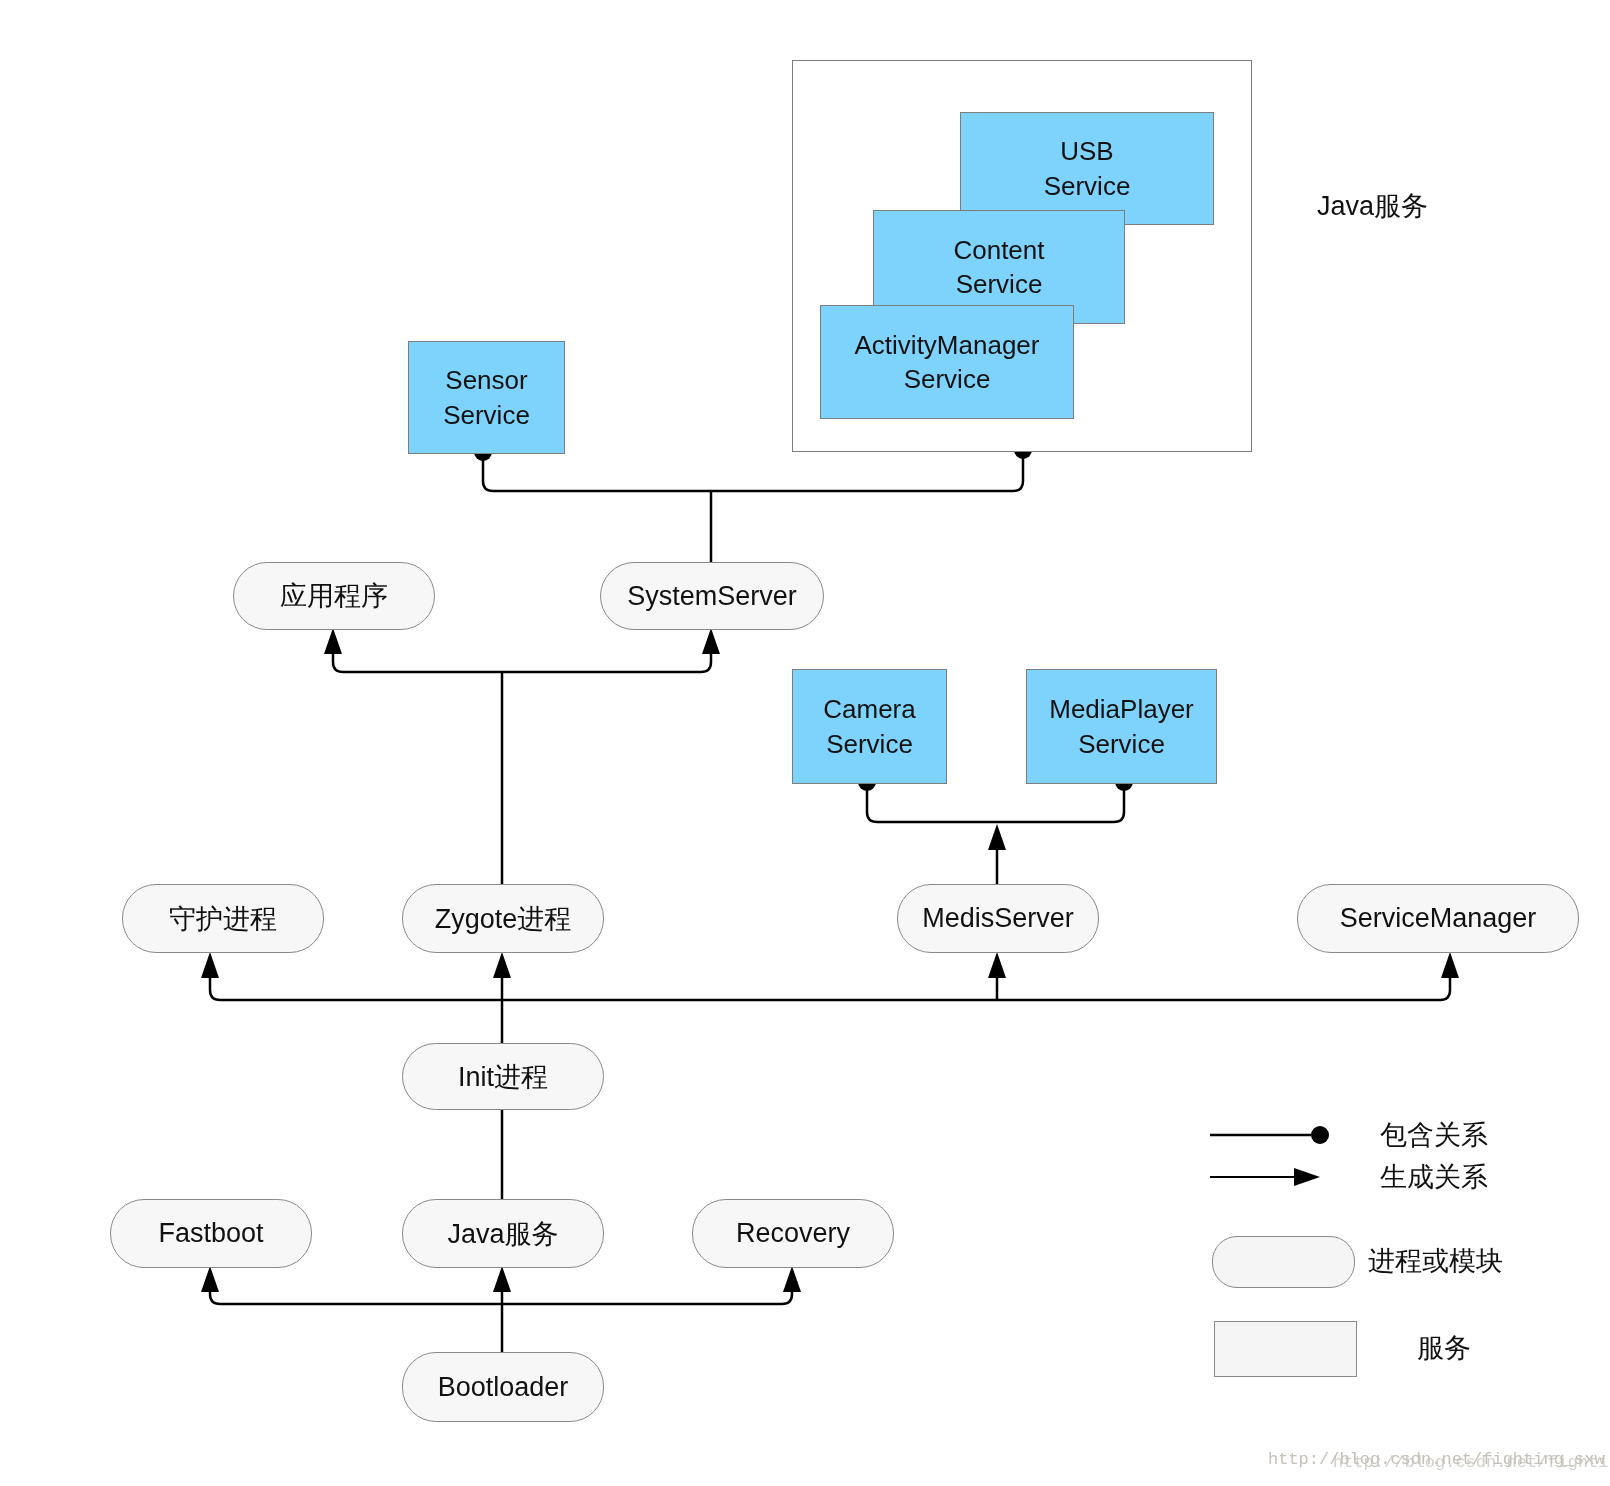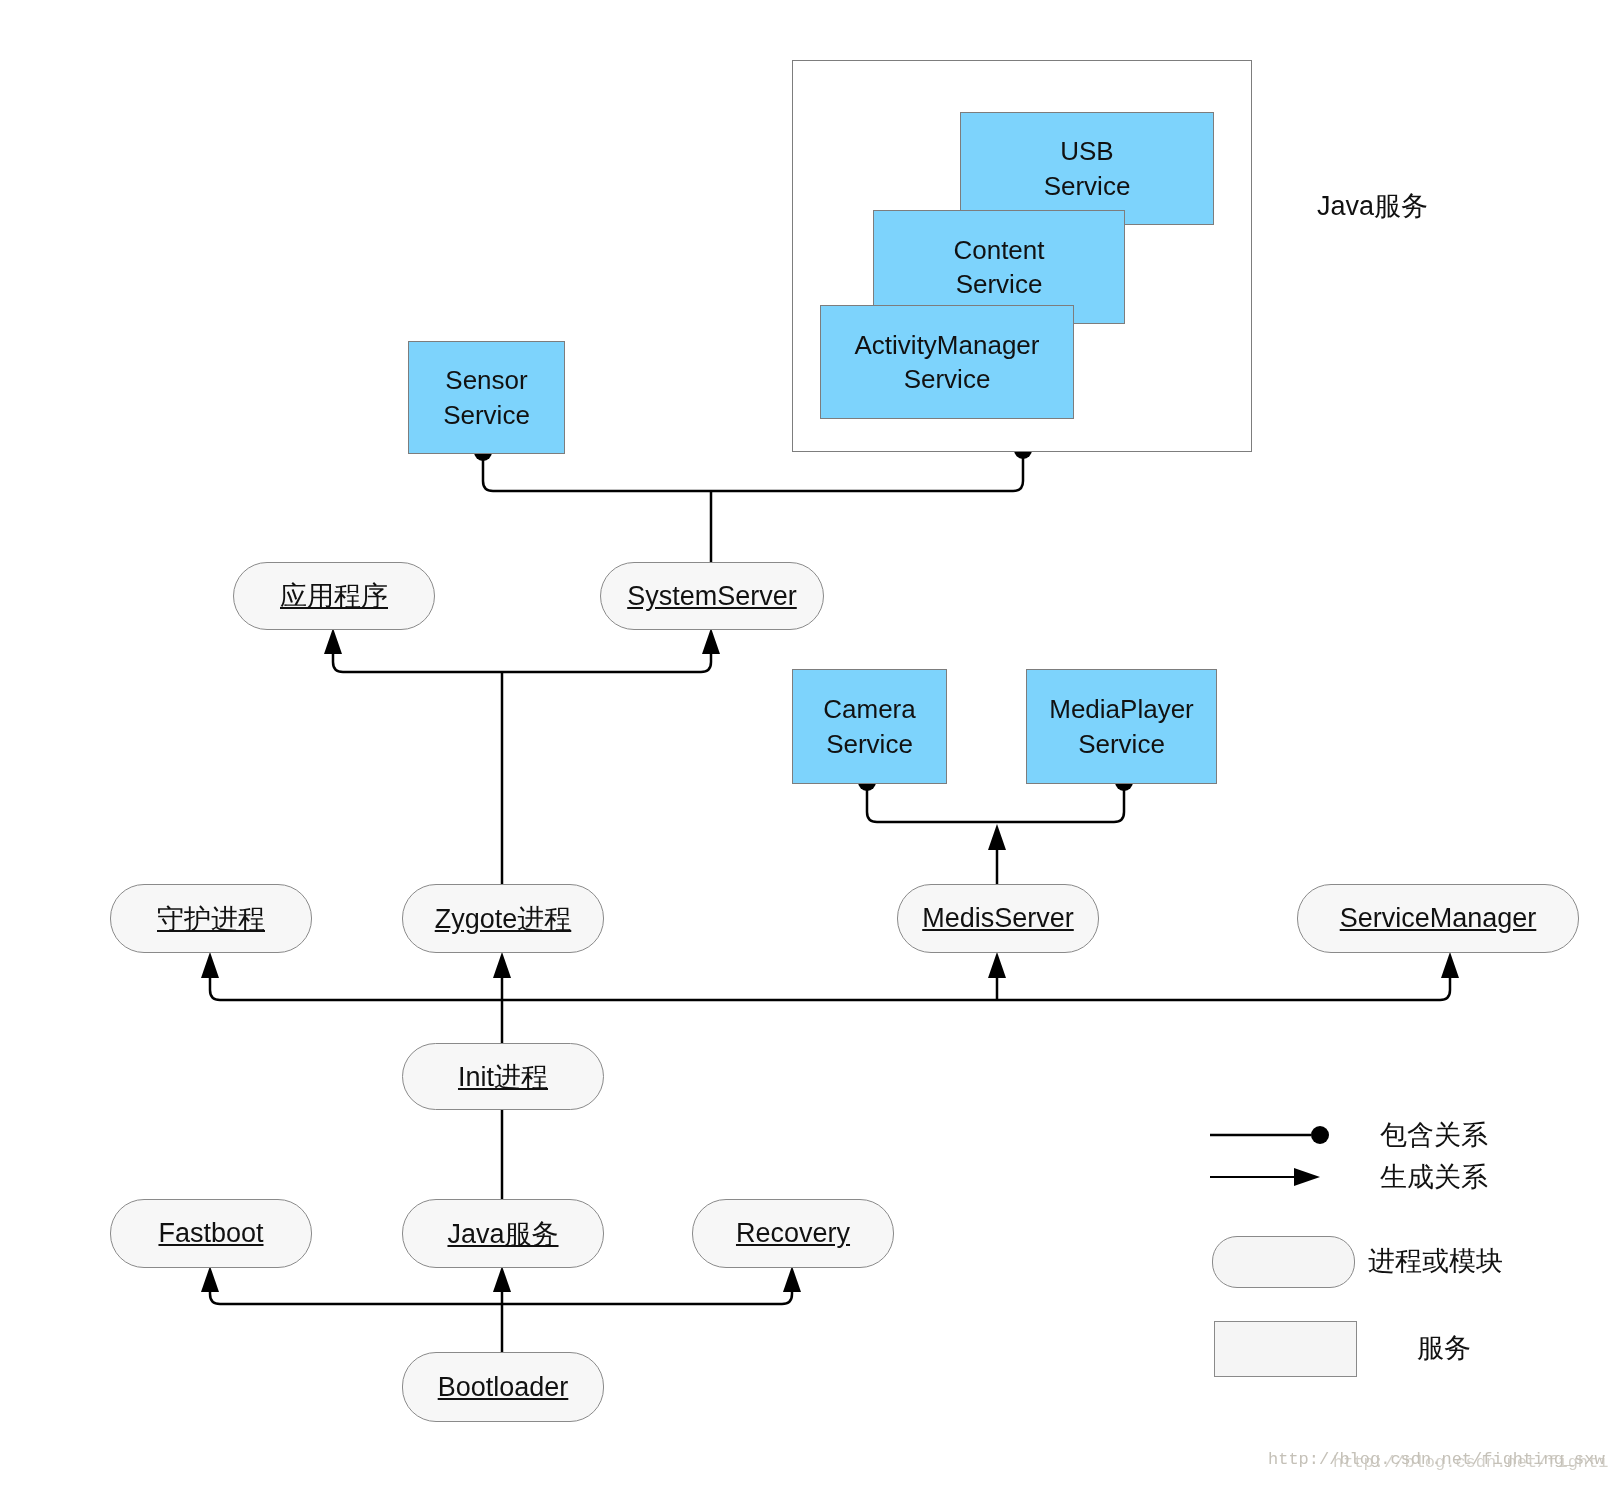--- a/index.html
+++ b/index.html
@@ -28,21 +28,20 @@
     white-space:pre-line;
   }
   .pill{
     position:absolute;
     background:#f7f7f7;
     border:1.5px solid #8a8a8a;
     border-radius:34px;
     display:flex;align-items:center;justify-content:center;
     text-align:center;
     font-size:27px;
-    text-decoration:underline;
   }
   .float-label{
     position:absolute;
     font-size:27px;
     transform:translateY(-50%);
     white-space:nowrap;
   }
   .legend-swatch-pill{
     position:absolute;
     background:#f5f5f5;
@@ -137,21 +136,21 @@
     <span>MediaPlayer
 Service</span>
   </div>
 
   <div class="pill" style="left:233px;top:562px;width:200px;height:66px">
     <span>应用程序</span>
   </div>
   <div class="pill" style="left:600px;top:562px;width:222px;height:66px">
     <span>SystemServer</span>
   </div>
-  <div class="pill" style="left:110px;top:884px;width:200px;height:67px">
+  <div class="pill" style="left:122px;top:884px;width:200px;height:67px">
     <span>守护进程</span>
   </div>
   <div class="pill" style="left:402px;top:884px;width:200px;height:67px">
     <span>Zygote进程</span>
   </div>
   <div class="pill" style="left:1297px;top:884px;width:280px;height:67px">
     <span>ServiceManager</span>
   </div>
   <div class="pill" style="left:897px;top:884px;width:200px;height:67px">
     <span>MedisServer</span>

